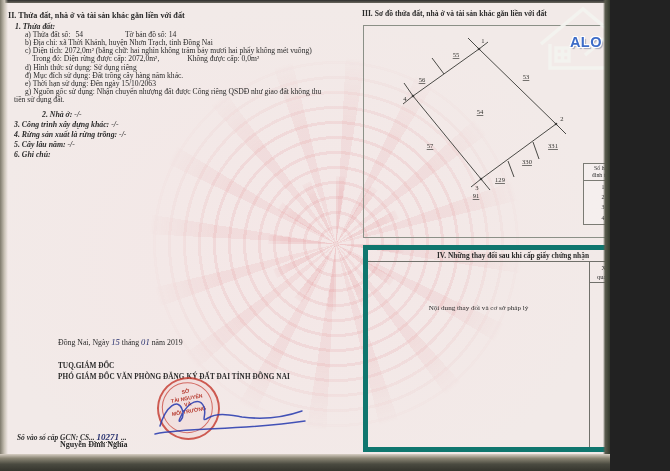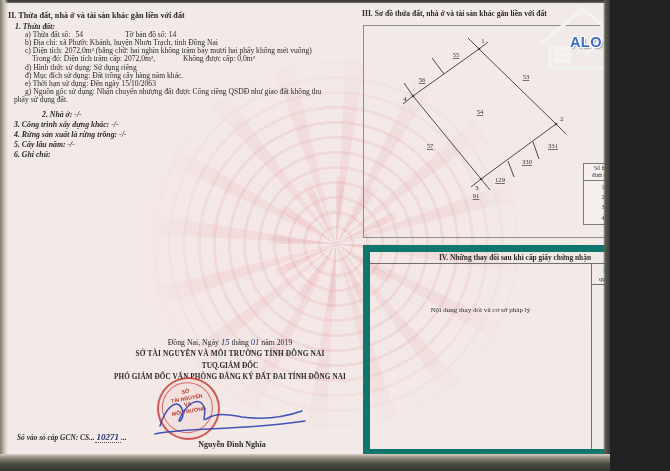--- a/index.html
+++ b/index.html
@@ -39,27 +39,27 @@
   .penmark{position:absolute;left:246px;top:182px;z-index:3;}
   
   .logo{position:absolute;left:538px;top:0;width:132px;height:74px;z-index:4;}
   .logo-name{position:absolute;left:32px;top:34px;font-family:"Liberation Sans","DejaVu Sans",sans-serif;
     font-weight:bold;font-size:14.5px;letter-spacing:.4px;color:#3d6cc8;white-space:nowrap;
     text-shadow:-1px -1px 0 #fff,1px -1px 0 #fff,-1px 1px 0 #fff,1px 1px 0 #fff,2px 2px 1px rgba(25,45,95,.35);}
   .logo-domain{position:absolute;left:70px;top:51px;font-family:"Liberation Sans","DejaVu Sans",sans-serif;
     font-weight:bold;font-size:11.5px;color:#17a499;white-space:nowrap;
     text-shadow:-1px -1px 0 #fff,1px -1px 0 #fff,-1px 1px 0 #fff,1px 1px 0 #fff,2px 2px 1px rgba(20,80,75,.3);}
   
-  .s4{position:absolute;left:363px;top:245px;width:290px;height:197px;border:7px solid #0f766e;z-index:1;}
+  .s4{position:absolute;left:363px;top:245px;width:290px;height:197px;border:5px solid #0f766e;z-index:1;}
   .s4-title{height:11px;line-height:11px;text-align:center;font-weight:bold;font-size:7.4px;border-bottom:1px solid #70706a;}
   .s4-col1{position:absolute;left:0;top:16px;width:221px;text-align:center;font-size:7.1px;margin-top:38px;}
   .s4-col2{position:absolute;left:222px;top:14px;width:67px;text-align:center;font-size:6.6px;line-height:1.3;border-bottom:1px solid #70706a;padding-bottom:1px;}
   .s4-div{position:absolute;left:221px;top:12px;bottom:0;width:0;border-left:1px solid #70706a;}
   
-  .center-block{position:absolute;left:58px;width:344px;text-align:center;white-space:nowrap;z-index:2;}
+  .center-block{position:absolute;left:58px;width:344px;text-align:left;white-space:nowrap;z-index:2;}
   .stamp{position:absolute;left:157px;top:377px;width:59px;height:59px;border-radius:50%;
     border:2px solid rgba(196,56,45,.8);z-index:2;transform:rotate(-10deg);background:rgba(230,90,80,.06);}
   .stamp-inner{position:absolute;left:3px;top:3px;width:49px;height:49px;border-radius:50%;border:1px solid rgba(196,56,45,.7);}
   .stamp-text{position:absolute;left:0;top:9px;width:100%;text-align:center;color:#b5372c;
     font-weight:bold;font-size:5.2px;line-height:1.25;font-family:"Liberation Sans","DejaVu Sans",sans-serif;}
   .sig{position:absolute;left:150px;top:386px;z-index:3;}
   .gcn{position:absolute;left:17px;top:432px;font-size:7.4px;font-weight:bold;font-style:italic;white-space:nowrap;z-index:2;}
   .gcn .hwv{font-size:9px;color:#26306e;border-bottom:1px dotted #50504a;padding:0 2px;}
 </style>
 </head>
@@ -71,31 +71,31 @@
   <div class="watermark-core"></div>
 
   <div class="tl b" style="left:8px;top:11px;font-size:8.2px;">II. Thửa đất, nhà ở và tài sản khác gắn liền với đất</div>
   <div class="tl bi" style="left:15px;top:23px;font-size:7.8px;">1. Thửa đất:</div>
   <div class="tl" style="left:25px;top:31px;">
     <span>a) Thửa đất số:</span>
     <span style="margin-left:3px;">54</span>
     <span style="margin-left:40px;">Tờ bản đồ số:</span>
     <span style="margin-left:0;">14</span>
   </div>
-  <div class="tl" style="left:25px;top:39px;">b) Địa chỉ: xã Phước Khánh, huyện Nhơn Trạch, tỉnh Đồng Nai</div>
+  <div class="tl" style="left:25px;top:39px;">b) Địa chỉ: xã Thời Khánh, huyện Nhơn Trạch, tỉnh Đồng Nai</div>
   <div class="tl" style="left:25px;top:47px;">c) Diện tích: 2072,0m² (bằng chữ: hai nghìn không trăm bảy mươi hai phẩy không mét vuông)</div>
   <div class="tl" style="left:32px;top:55px;">
-    <span>Trong đó: Diện tích trăm cấp: 2072,0m²,</span>
+    <span>Trong đó: Diện rừng được cấp: 2072,0m²,</span>
     <span style="margin-left:26px;">Không được cấp: 0,0m²</span>
   </div>
   <div class="tl" style="left:25px;top:64px;">d) Hình thức sử dụng: Sử dụng riêng</div>
   <div class="tl" style="left:25px;top:72px;">đ) Mục đích sử dụng: Đất trồng cây hàng năm khác.</div>
   <div class="tl" style="left:25px;top:80px;">e) Thời hạn sử dụng: Đến ngày 15/10/2063</div>
   <div class="tl" style="left:25px;top:88px;">g) Nguồn gốc sử dụng: Nhận chuyển nhượng đất được Công riêng QSDĐ như giao đất không thu</div>
-  <div class="tl" style="left:14px;top:96px;">phẩy sử dụng đất.</div>
+  <div class="tl" style="left:14px;top:96px;">tiền sử dụng đất.</div>
   <div class="tl bi" style="left:14px;top:111px;font-size:7.8px;margin-left:28px;">2. Nhà ở: -/-</div>
   <div class="tl bi" style="left:14px;top:121px;font-size:7.8px;">3. Công trình xây dựng khác: -/-</div>
   <div class="tl bi" style="left:14px;top:131px;font-size:7.8px;">4. Rừng sản xuất là rừng trồng: -/-</div>
   <div class="tl bi" style="left:14px;top:141px;font-size:7.8px;">5. Cây lâu năm: -/-</div>
   <div class="tl bi" style="left:14px;top:151px;font-size:7.8px;">6. Ghi chú:</div>
 
   <div class="tl b" style="left:362px;top:10px;font-size:7.6px;">III. Sơ đồ thửa đất, nhà ở và tài sản khác gắn liền với đất</div>
   <div class="sketchbox">
     <svg class="sketch-svg" width="297" height="211" viewBox="0 0 297 211">
       <g stroke="#4a4a46" stroke-width="1" fill="none">
@@ -199,21 +199,20 @@
     </div>
   </div>
 
   <div class="center-block" style="top:337px;font-size:7.8px;">
     <span>Đồng Nai, Ngày</span>
     <span class="hw">15</span>
     <span>tháng</span>
     <span class="hw">01</span>
     <span>năm 2019</span>
   </div>
-  <div class="center-block b" style="top:349px;font-size:7.3px;letter-spacing:.2px;">SỞ TÀI NGUYÊN VÀ MÔI TRƯỜNG TỈNH ĐỒNG NAI</div>
   <div class="center-block b" style="top:361px;font-size:7.3px;">TUQ.GIÁM ĐỐC</div>
   <div class="center-block b" style="top:373px;font-size:7.2px;letter-spacing:.1px;">PHÓ GIÁM ĐỐC VĂN PHÒNG ĐĂNG KÝ ĐẤT ĐAI TỈNH ĐỒNG NAI</div>
 
   <div class="stamp">
     <div class="stamp-inner"></div>
     <div class="stamp-text">
       <div>SỞ</div>
       <div>TÀI NGUYÊN</div>
       <div>VÀ</div>
       <div>MÔI TRƯỜNG</div>

